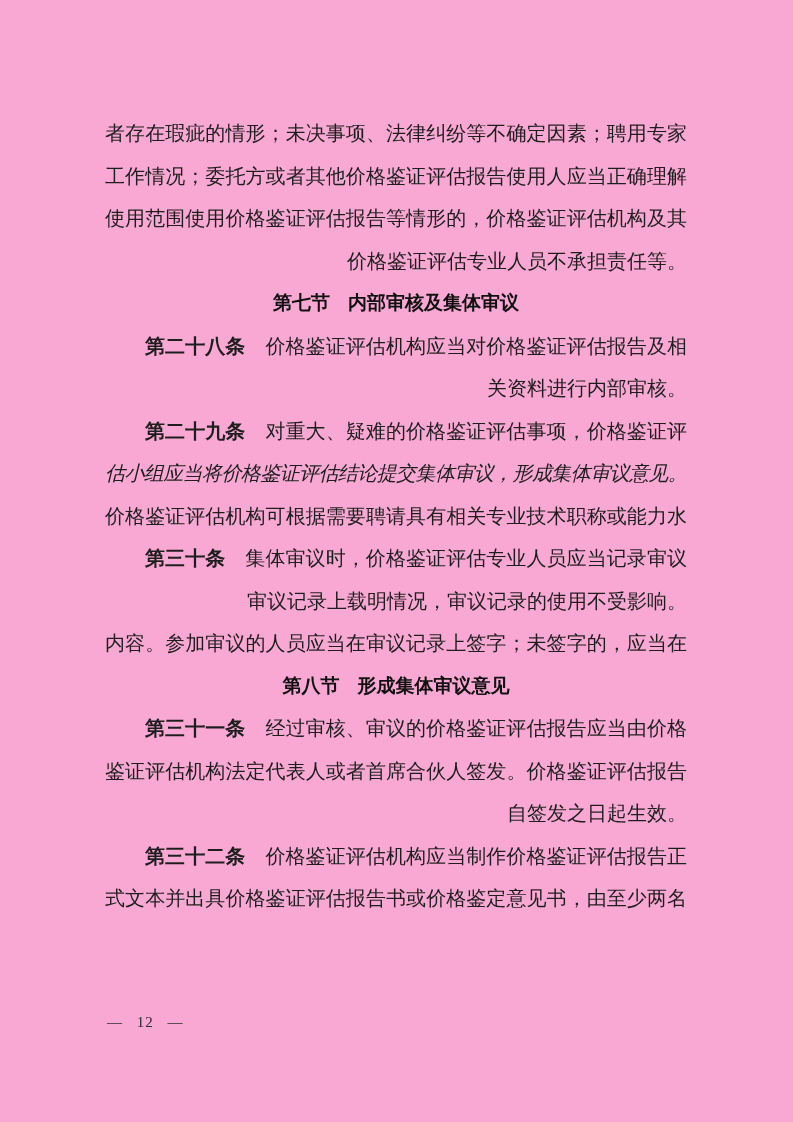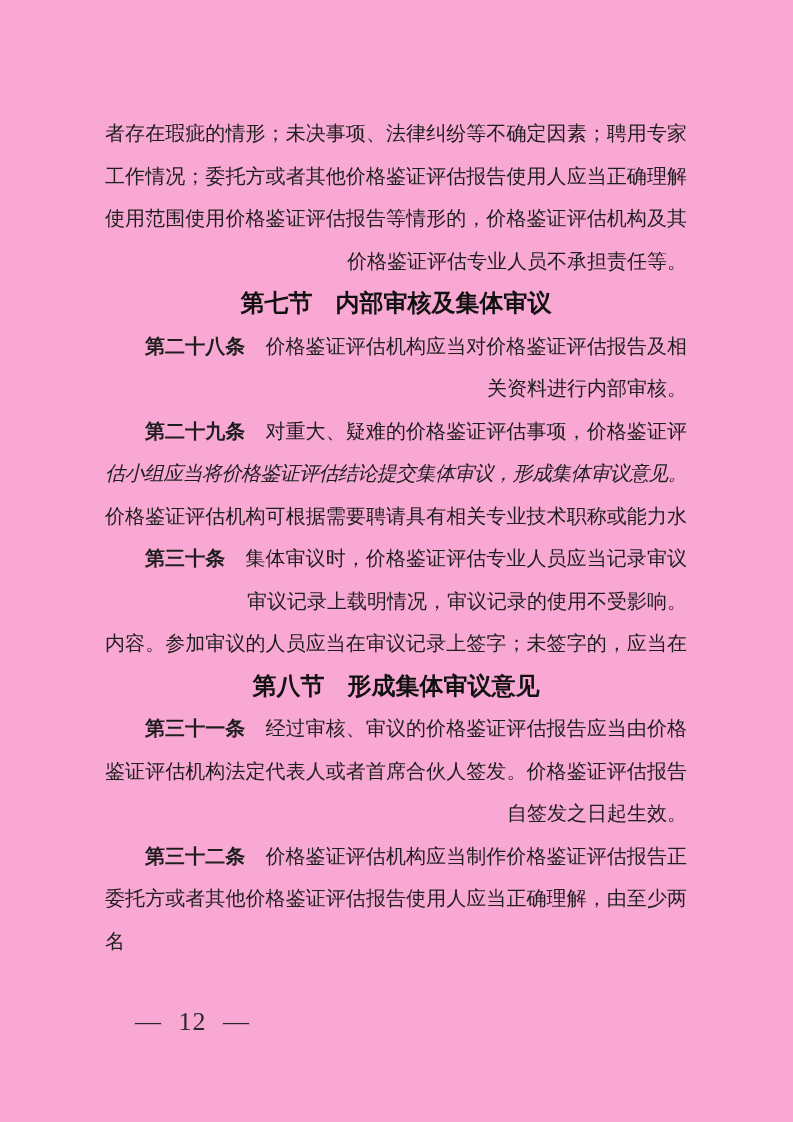--- a/index.html
+++ b/index.html
@@ -39,34 +39,33 @@
     font-weight: bold;
     font-family: "Liberation Sans", "DejaVu Sans", sans-serif;
     margin-right: 1em;
   }
   .heading {
     height: 42.5px;
     line-height: 42.5px;
     text-align: center;
     font-weight: bold;
     font-family: "Liberation Sans", "DejaVu Sans", sans-serif;
-    font-size: 24px;
+    font-size: 19px;
     color: #111111;
   }
   .heading .hnum { margin-right: 0.95em; }
   .footer {
     position: absolute;
     left: 107px;
     top: 1008px;
-    font-size: 26px;
+    font-size: 15px;
     line-height: 28px;
     letter-spacing: 1px;
     word-spacing: 9px;
     color: #2a2a2a;
-    margin-left: 28px;
   }
 </style>
 </head>
 <body>
 
 <div class="page">
 
   <div class="textblock">
 
     <div>
@@ -112,20 +111,20 @@
         <span class="term">第三十一条</span><span>经过审核、审议的价格鉴证评估报告应当由价格</span>
       </div>
       <div class="ln fill">鉴证评估机构法定代表人或者首席合伙人签发。价格鉴证评估报告</div>
       <div class="ln">自签发之日起生效。</div>
     </div>
 
     <div>
       <div class="ln fill ind">
         <span class="term">第三十二条</span><span>价格鉴证评估机构应当制作价格鉴证评估报告正</span>
       </div>
-      <div class="ln fill">委托方或者其他价格鉴证评估报告使用人应当正确理解，由至少两名</div>
+      <div class="ln fill">式文本并出具价格鉴证评估报告书或价格鉴定意见书，由至少两名</div>
     </div>
 
   </div>
 
   <div class="footer">— 12 —</div>
 
 </div>
 
 </body></html>

